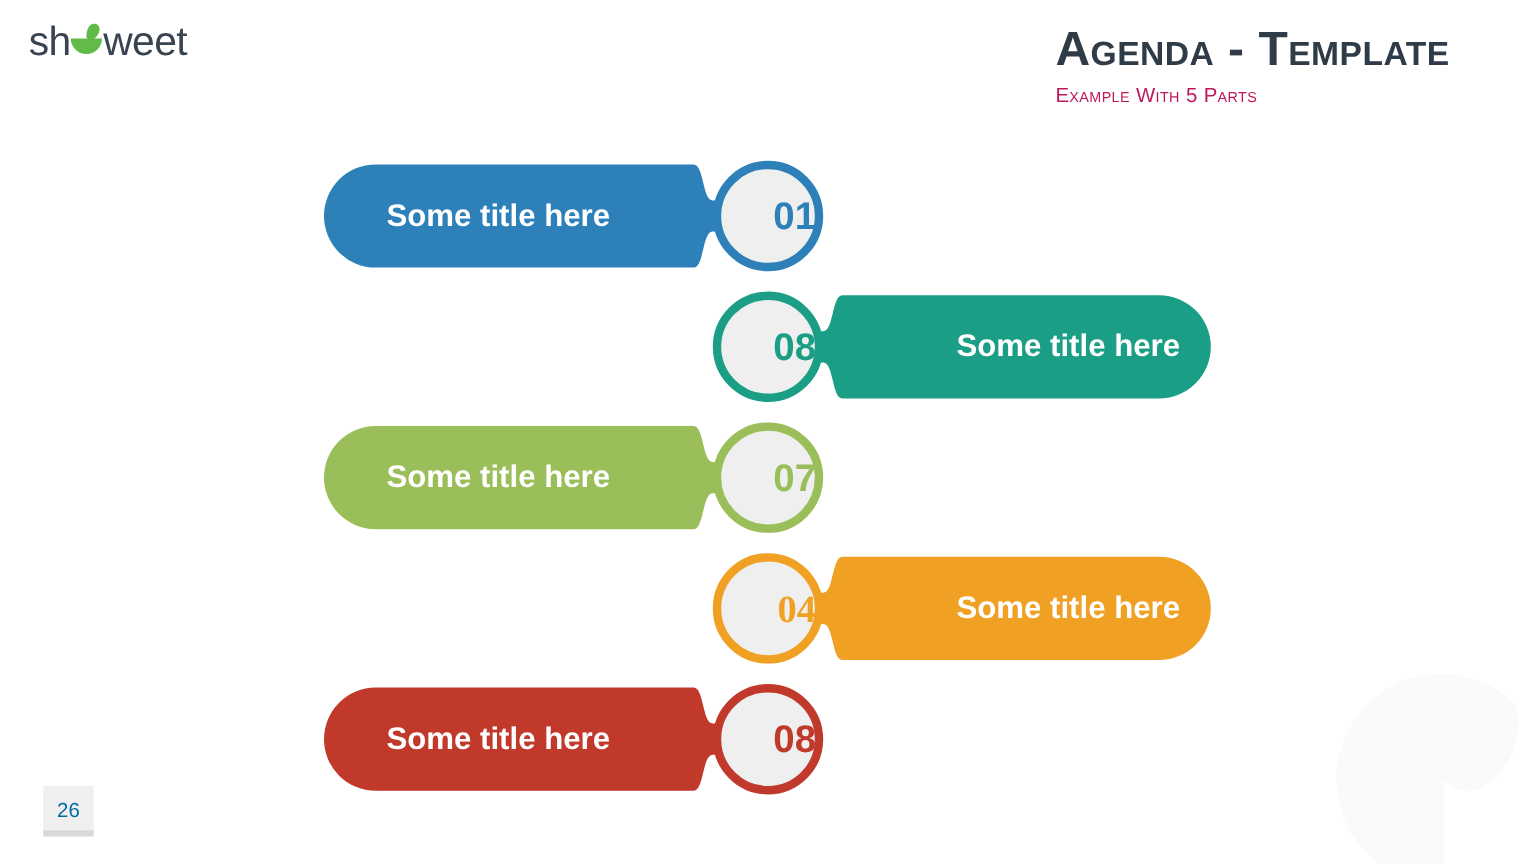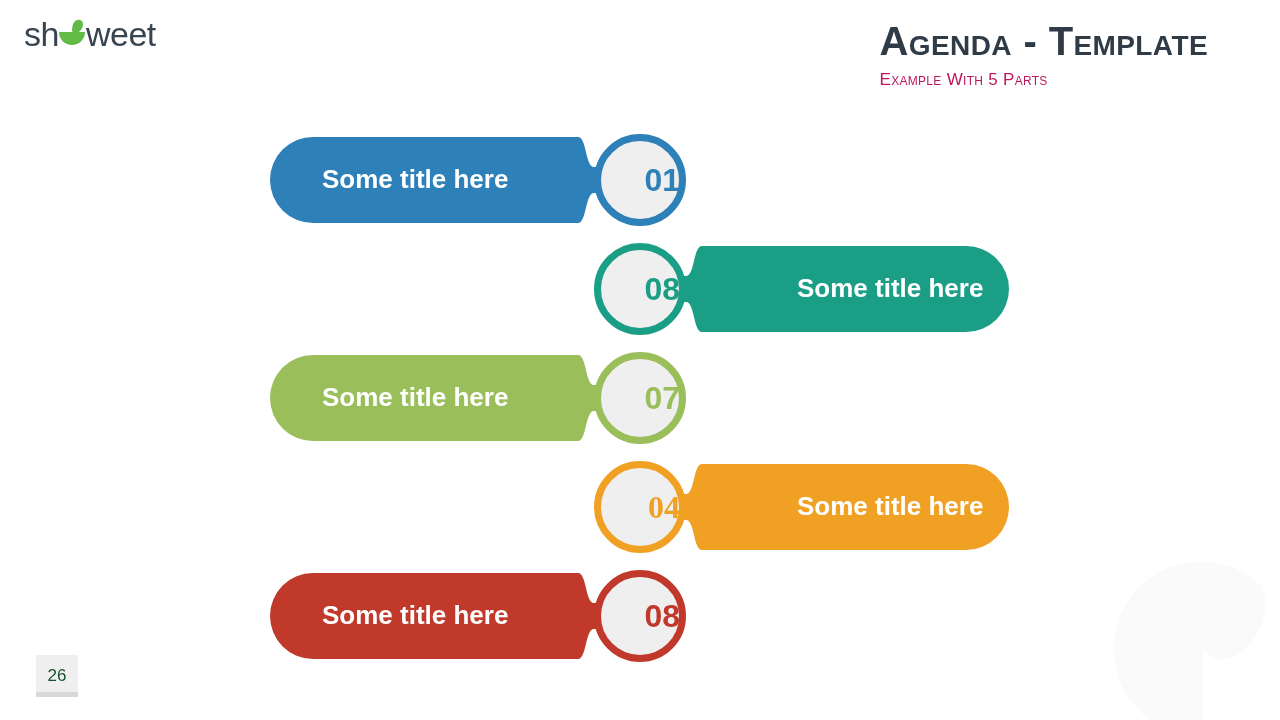--- a/index.html
+++ b/index.html
@@ -44,21 +44,21 @@
   }
 
   
   .pagenum-box{
     position:absolute;left:36px;top:655px;width:42px;height:42px;
     background:#efefef;display:flex;align-items:center;justify-content:center;
   }
   .pagenum-box::after{
     content:"";position:absolute;left:0;bottom:0;width:100%;height:5px;background:#d8d8d8;
   }
-  .pagenum{font-size:17px;color:#14532d;position:relative;z-index:1;}
+  .pagenum{font-size:17px;color:#0369a1;position:relative;z-index:1;}
 </style>
 </head>
 <body>
 
 <div id="slide">
 
   <div class="watermark">
     <svg viewBox="0 0 100 100" width="190" height="190" aria-hidden="true">
       <path d="M50 96 A46 46 0 1 1 82 18 L50 50 Z" fill="#fafafa"></path>
       <path d="M50 50 C 50 20, 62 12, 74 14 C 86 16, 86 34, 74 48 C 66 57, 56 58, 50 50 Z" fill="#fafafa"></path>

